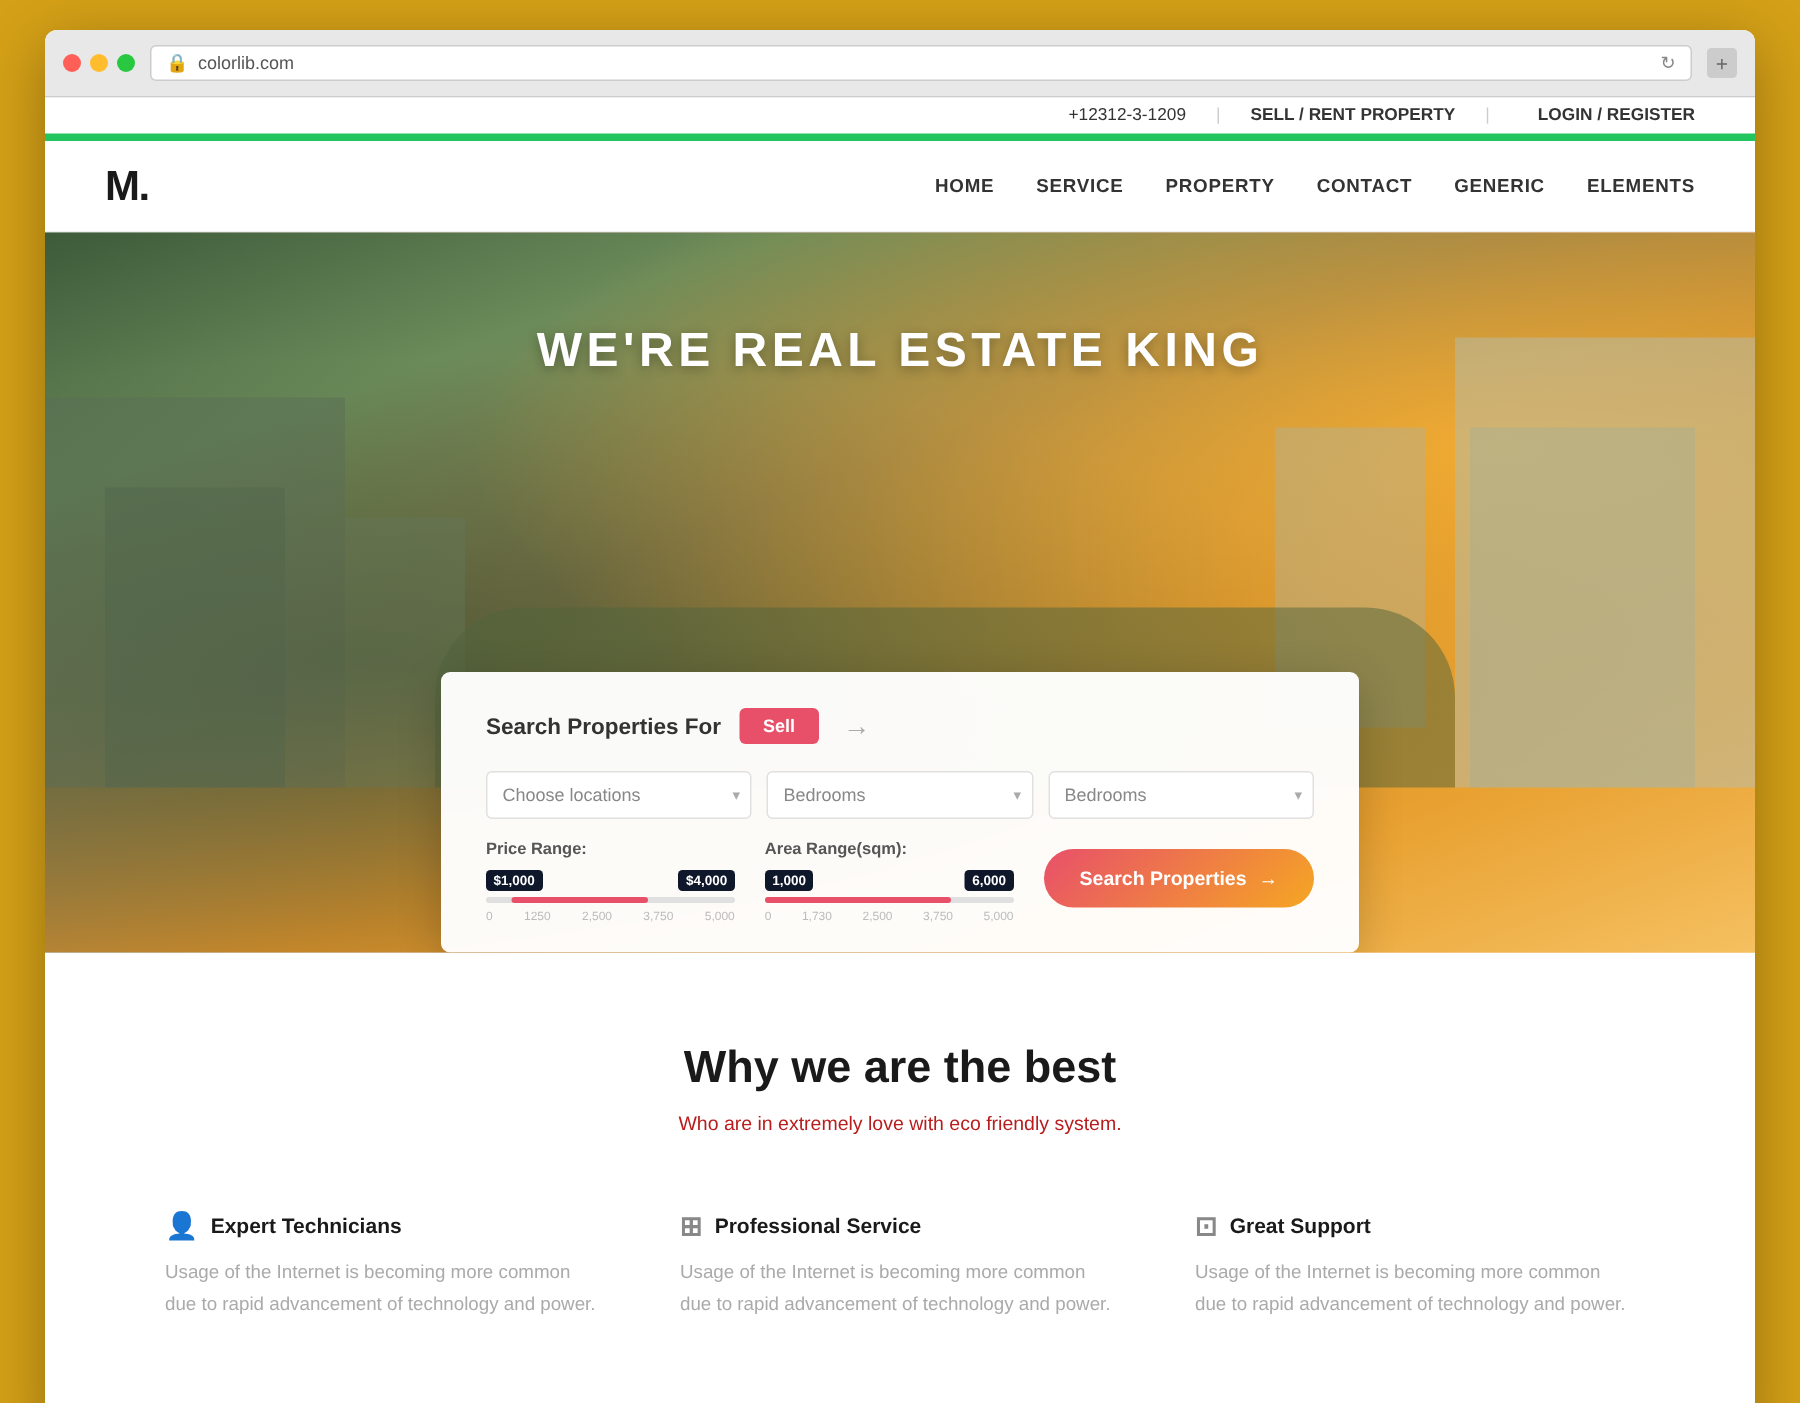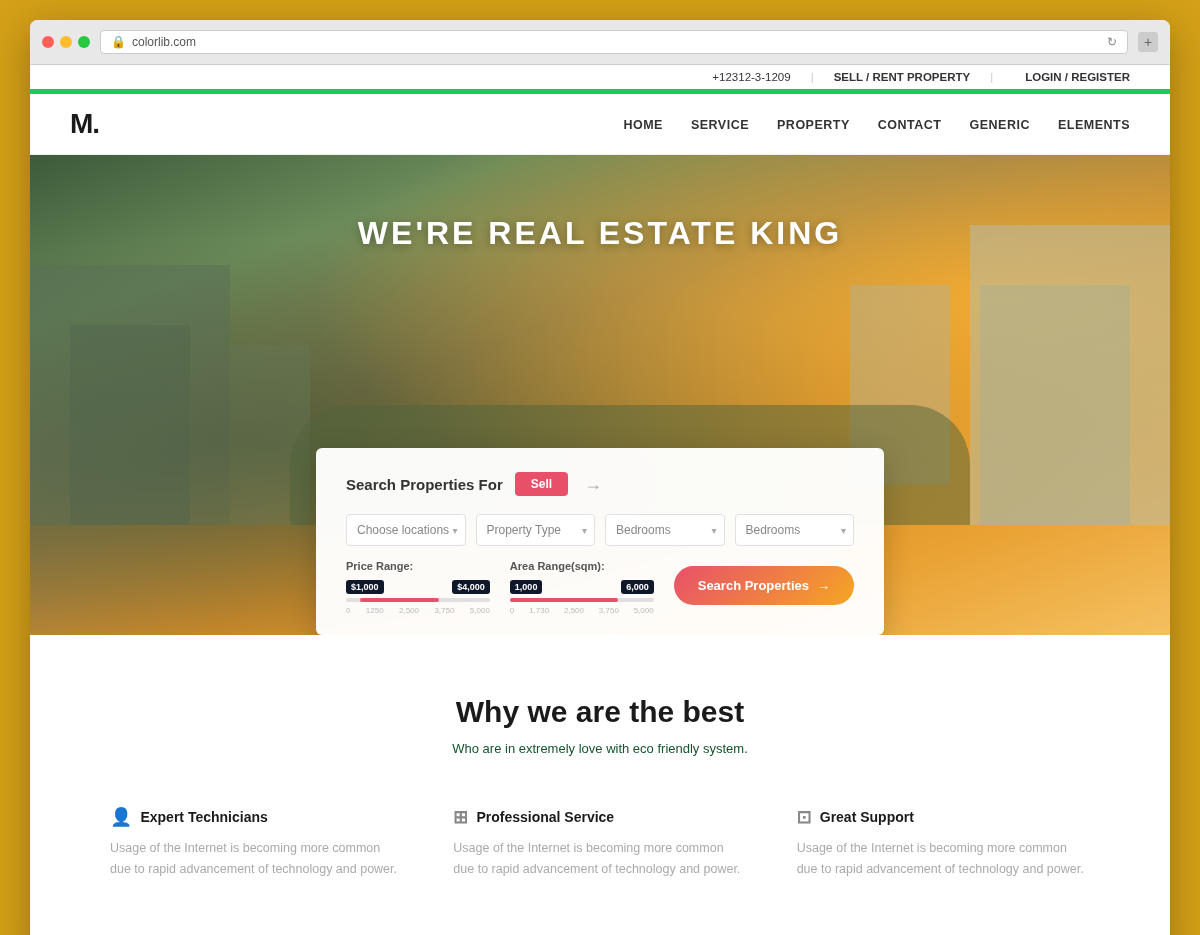--- a/index.html
+++ b/index.html
@@ -136,21 +136,21 @@
       text-shadow: 0 2px 8px rgba(0,0,0,0.3);
       margin-bottom: 30px;
     }
     
     .search-box {
       position: relative;
       z-index: 2;
       background: rgba(255,255,255,0.97);
       border-radius: 6px;
       padding: 24px 30px 20px;
-      width: 568px;
+      width: 612px;
       box-shadow: 0 8px 30px rgba(0,0,0,0.2);
     }
     .search-header {
       display: flex;
       align-items: center;
       gap: 12px;
       margin-bottom: 18px;
     }
     .search-title {
       font-size: 15px;
@@ -274,21 +274,21 @@
       text-align: center;
     }
     .why-title {
       font-size: 30px;
       font-weight: 700;
       color: #1a1a1a;
       margin-bottom: 12px;
     }
     .why-subtitle {
       font-size: 13px;
-      color: #14532d;
+      color: #b91c1c;
       margin-bottom: 50px;
     }
     .features-grid {
       display: flex;
       gap: 50px;
       text-align: left;
     }
     .feature-item {
       flex: 1;
     }
@@ -377,25 +377,20 @@
       </div>
 
       <div class="search-dropdowns">
         <div class="dropdown-wrapper">
           <select>
             <option>Choose locations</option>
           </select>
         </div>
         <div class="dropdown-wrapper">
           <select>
-            <option>Property Type</option>
-          </select>
-        </div>
-        <div class="dropdown-wrapper">
-          <select>
             <option>Bedrooms</option>
           </select>
         </div>
         <div class="dropdown-wrapper">
           <select>
             <option>Bedrooms</option>
           </select>
         </div>
       </div>
 

